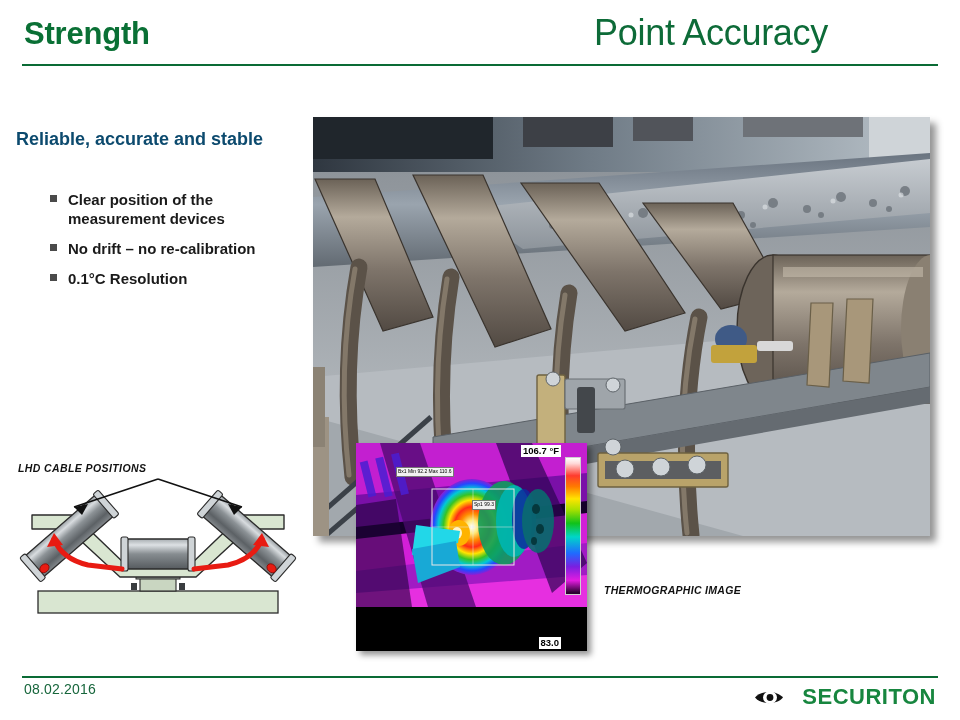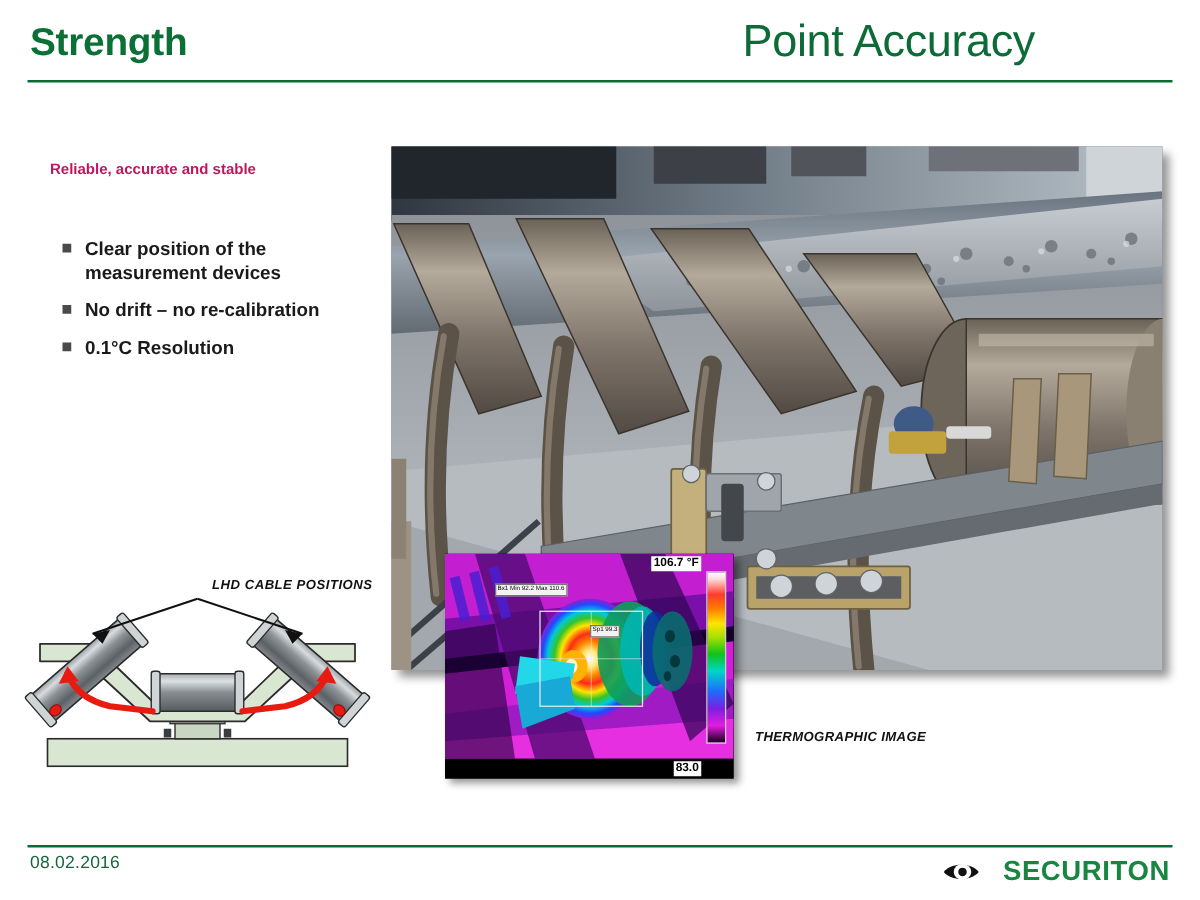--- a/index.html
+++ b/index.html
@@ -44,25 +44,25 @@
   #header-rule {
     position: absolute;
     left: 22px; top: 64px;
     width: 916px; height: 2px;
     background: #0a6b35;
   }
 
   
   #subheading {
     position: absolute;
-    left: 40px; top: 128px;
+    left: 16px; top: 128px;
     width: 250px;
-    font-size: 12px;
-    font-weight: bold;
-    color: #be185d;
+    font-size: 18px;
+    font-weight: bold;
+    color: #0c4a6e;
     line-height: 1.33;
   }
   #bullet-list {
     position: absolute;
     left: 50px; top: 190px;
     width: 250px;
     margin: 0; padding: 0;
     list-style: none;
   }
   #bullet-list li {
@@ -84,21 +84,21 @@
   
   #idler-diagram {
     position: absolute;
     left: 18px; top: 462px;
     width: 280px; height: 160px;
   }
   #idler-caption {
     position: absolute;
     left: 0; top: 0;
     width: 280px;
-    text-align: right;
+    text-align: left;
     font-size: 10.5px;
     font-style: italic;
     font-weight: bold;
     color: #111;
     letter-spacing: 0.4px;
   }
 
   
   #conveyor-photo {
     position: absolute;
@@ -106,21 +106,21 @@
     width: 617px; height: 419px;
     box-shadow: 6px 6px 7px rgba(0,0,0,0.42);
     overflow: hidden;
     background: #8e9198;
   }
 
   
   #thermal-image {
     position: absolute;
     left: 356px; top: 443px;
-    width: 231px; height: 180px;
+    width: 231px; height: 208px;
     box-shadow: 4px 4px 6px rgba(0,0,0,0.42);
     overflow: hidden;
     background: #000;
   }
   .thermal-readout {
     position: absolute;
     right: 2px;
     background: #ffffff;
     color: #000000;
     font-size: 9.5px;

